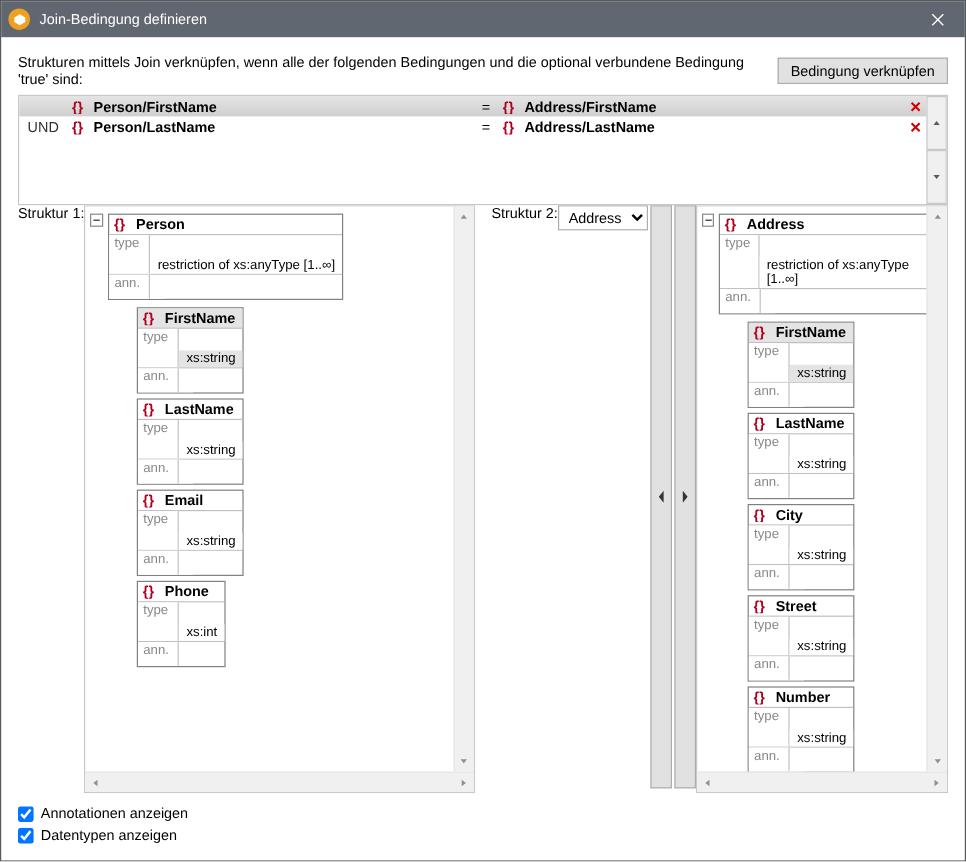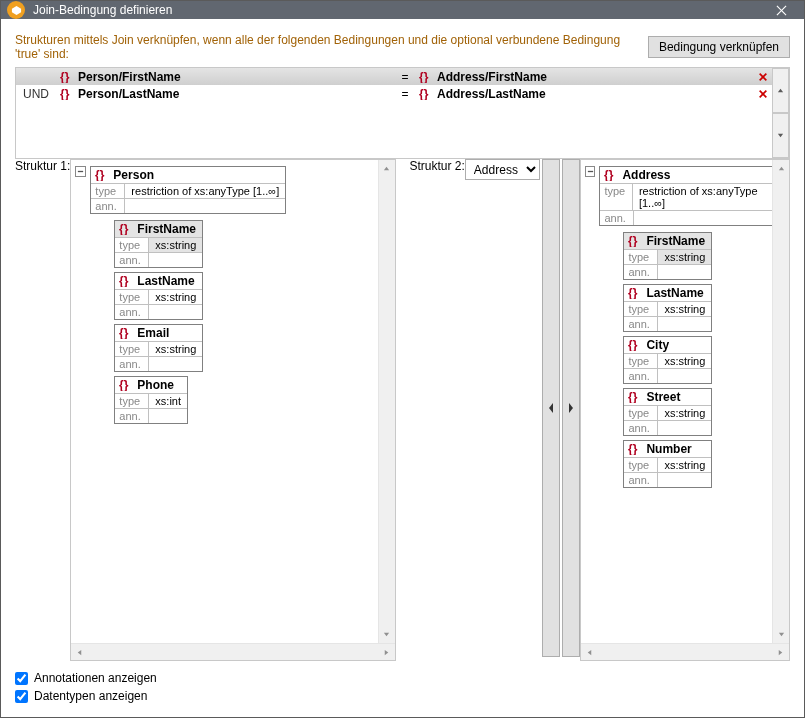--- a/index.html
+++ b/index.html
@@ -12,21 +12,21 @@
   }
   .window {
     width: 805px;
     height: 718px;
     border: 1px solid #5a5a5a;
     background: #fff;
     display: flex;
     flex-direction: column;
   }
   .titlebar {
-    height: 18px;
+    height: 30px;
     background: #616770;
     color: #fff;
     display: flex;
     align-items: center;
     padding: 0 0 0 6px;
     flex-shrink: 0;
   }
   .titlebar-icon {
     width: 18px; height: 18px;
     background: #F0A020;
@@ -45,21 +45,21 @@
   }
   .titlebar-close svg { width: 11px; height: 11px; stroke: #fff; stroke-width: 1.2; }
   .content {
     flex: 1;
     padding: 14px 14px 10px 14px;
     display: flex;
     flex-direction: column;
     overflow: hidden;
   }
   .top-row { display: flex; align-items: center; margin-bottom: 6px; }
-  .desc-text { flex: 1; font-size: 12px; color: #a16207; }
+  .desc-text { flex: 1; font-size: 12px; color: #000000; }
   .btn {
     background: #e1e1e1;
     border: 1px solid #adadad;
     padding: 3px 10px;
     font-size: 12px;
     cursor: pointer;
   }
   .cond-table {
     border: 1px solid #c8c8c8;
     height: 92px;
@@ -97,21 +97,21 @@
   .tree-scroll-h .arr{width:17px;height:100%;display:flex;align-items:center;justify-content:center;}
   .tree-scroll-h svg{width:7px;height:7px;fill:#909090;}
   .node{margin:0 0 4px 0;}
   .node-box{border:1px solid #808080;background:#fff;display:inline-block;}
   .node-head{display:flex;align-items:center;padding:1px 4px;gap:4px;border-bottom:1px solid #c0c0c0;}
   .node-head.sel{background:#e4e4e4;}
   .node-name{font-weight:bold;color:#000;}
   .node-row{display:flex;border-bottom:1px solid #c0c0c0;}
   .node-row:last-child{border-bottom:none;}
   .node-row-k{width:34px;padding:1px 4px;color:#888;font-size:11px;border-right:1px solid #c0c0c0;background:#fff;}
-  .node-row-v{padding:1px 6px;font-size:11px;background:#fff;}
+  .node-row-v{padding:1px 6px;font-size:11px;background:#fff;margin-top:18px;}
   .node-row-v.sel{background:#e4e4e4;}
   .children{margin-left:24px;margin-top:6px;}
   .toggle{width:11px;height:11px;border:1px solid #888;background:#fff;display:inline-flex;align-items:center;justify-content:center;margin-right:4px;cursor:pointer;}
   .toggle svg{width:7px;height:7px;stroke:#555;stroke-width:1.5;}
   .root-row{display:flex;align-items:flex-start;}
   .footer-checks{margin-top:10px;}
   .checkbox-row{display:flex;align-items:center;gap:6px;margin-bottom:4px;}
   .checkbox-row input{margin:0;}
   .footer-btns{display:flex;justify-content:flex-end;gap:8px;margin-top:-32px;}
   .footer-btns .btn{width:80px;text-align:center;}

